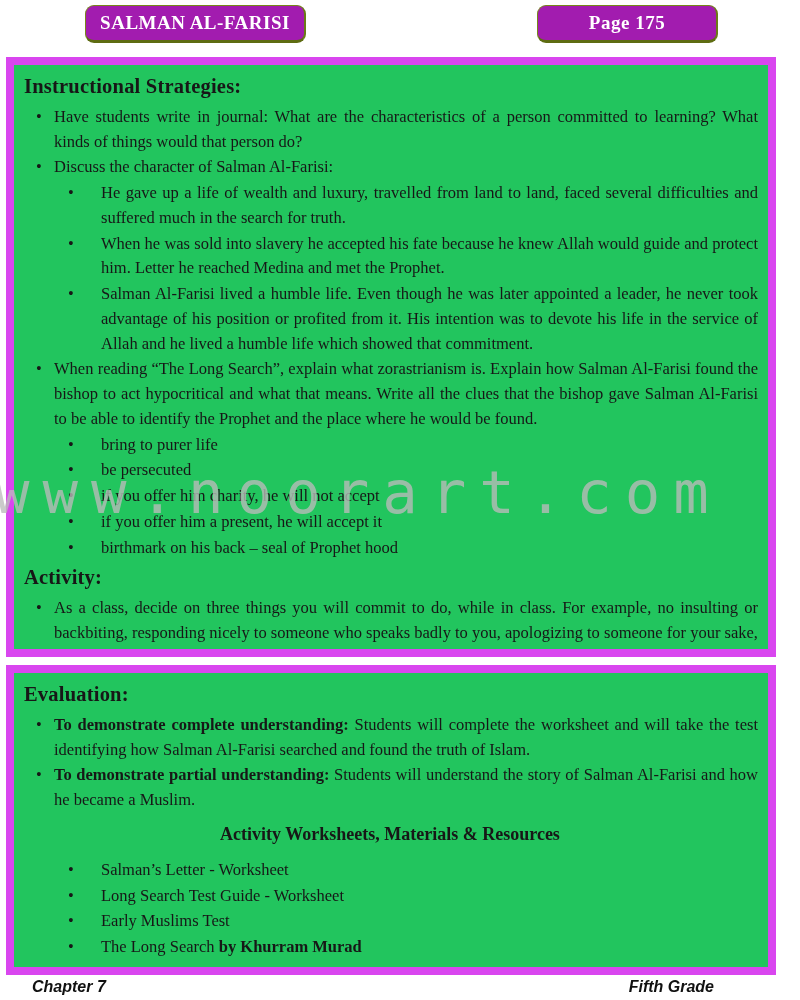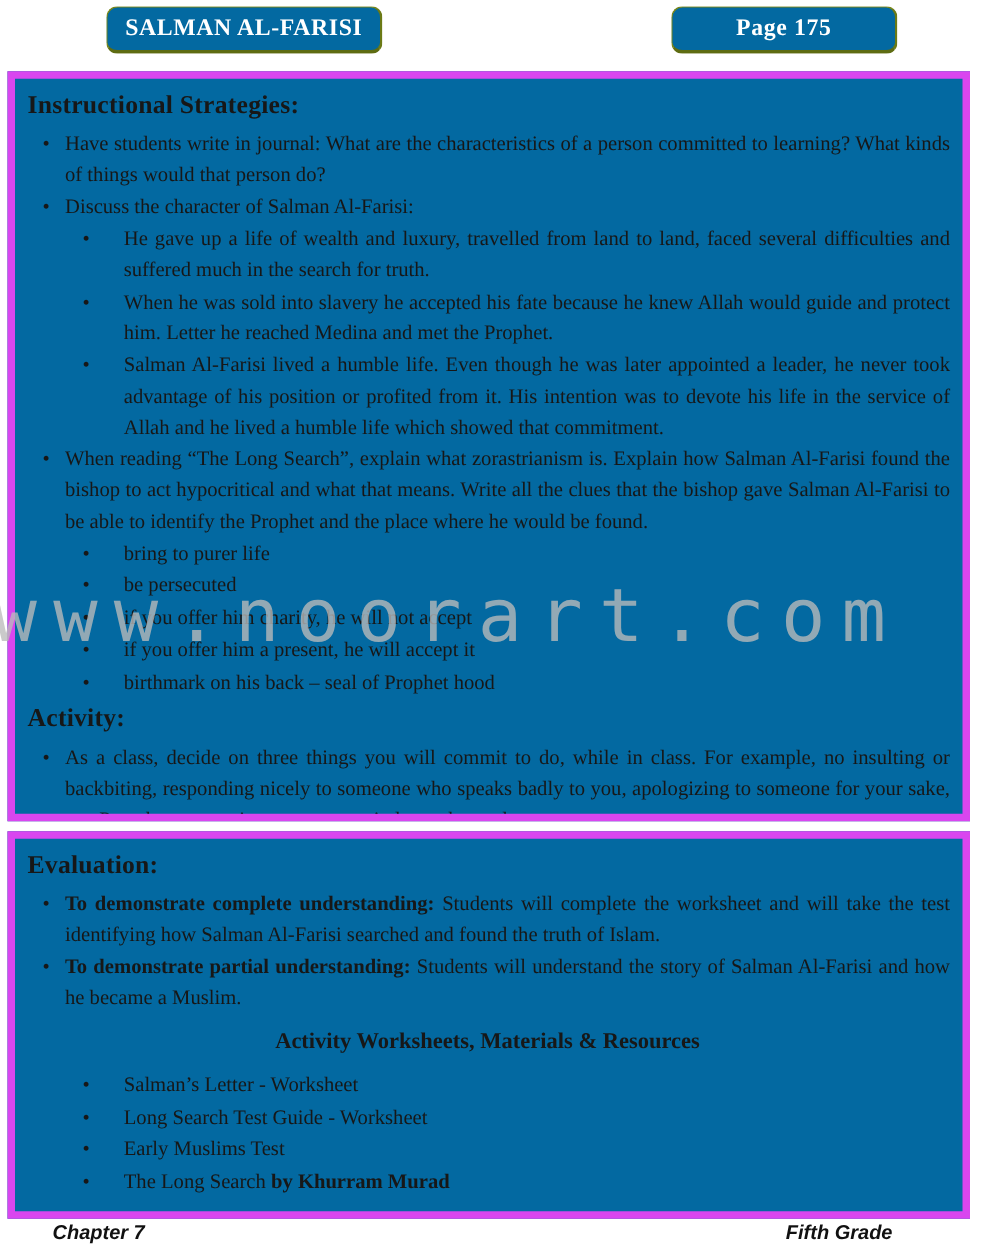--- a/index.html
+++ b/index.html
@@ -12,42 +12,42 @@
 
   
   .header-row {
     position: relative;
     height: 50px;
   }
   .badge {
     position: absolute;
     top: 5px;
     height: 38px;
-    background: #0369a1;
+    background: #a21caf;
     border: 1px solid #77861a;
     border-bottom: 3px solid #5e6c12;
     border-right: 2px solid #6b7a16;
     border-radius: 9px;
     color: #ffffff;
     font-size: 19px;
     font-weight: bold;
     display: flex;
     align-items: center;
     justify-content: center;
     letter-spacing: 0.5px;
   }
   .badge-title { left: 85px; width: 221px; }
   .badge-page  { left: 537px; width: 181px; text-align: center; }
 
   
   .box {
     margin-left: 6px;
     width: 770px;
-    border: 6px solid #d946ef;
-    background: #0369a1;
+    border: 8px solid #d946ef;
+    background: #22c55e;
     padding: 4px 10px 4px 8px;
     overflow: hidden;
   }
   .box1 { height: 600px; margin-top: 7px; }
   .box2 { height: 310px; margin-top: 8px; }
 
   .section-heading {
     font-size: 20.5px;
     font-weight: bold;
     letter-spacing: 0.2px;
@@ -110,21 +110,21 @@
   }
 
   
   .footer-row {
     position: absolute;
     top: 978px;
     left: 0;
     width: 800px;
     display: flex;
     justify-content: space-between;
-    padding: 0 86px 0 42px;
+    padding: 0 86px 0 32px;
     font-family: "Liberation Sans", sans-serif;
     font-style: italic;
     font-weight: 600;
     font-size: 16px;
     color: #111111;
   }
 </style>
 </head>
 <body>
 

